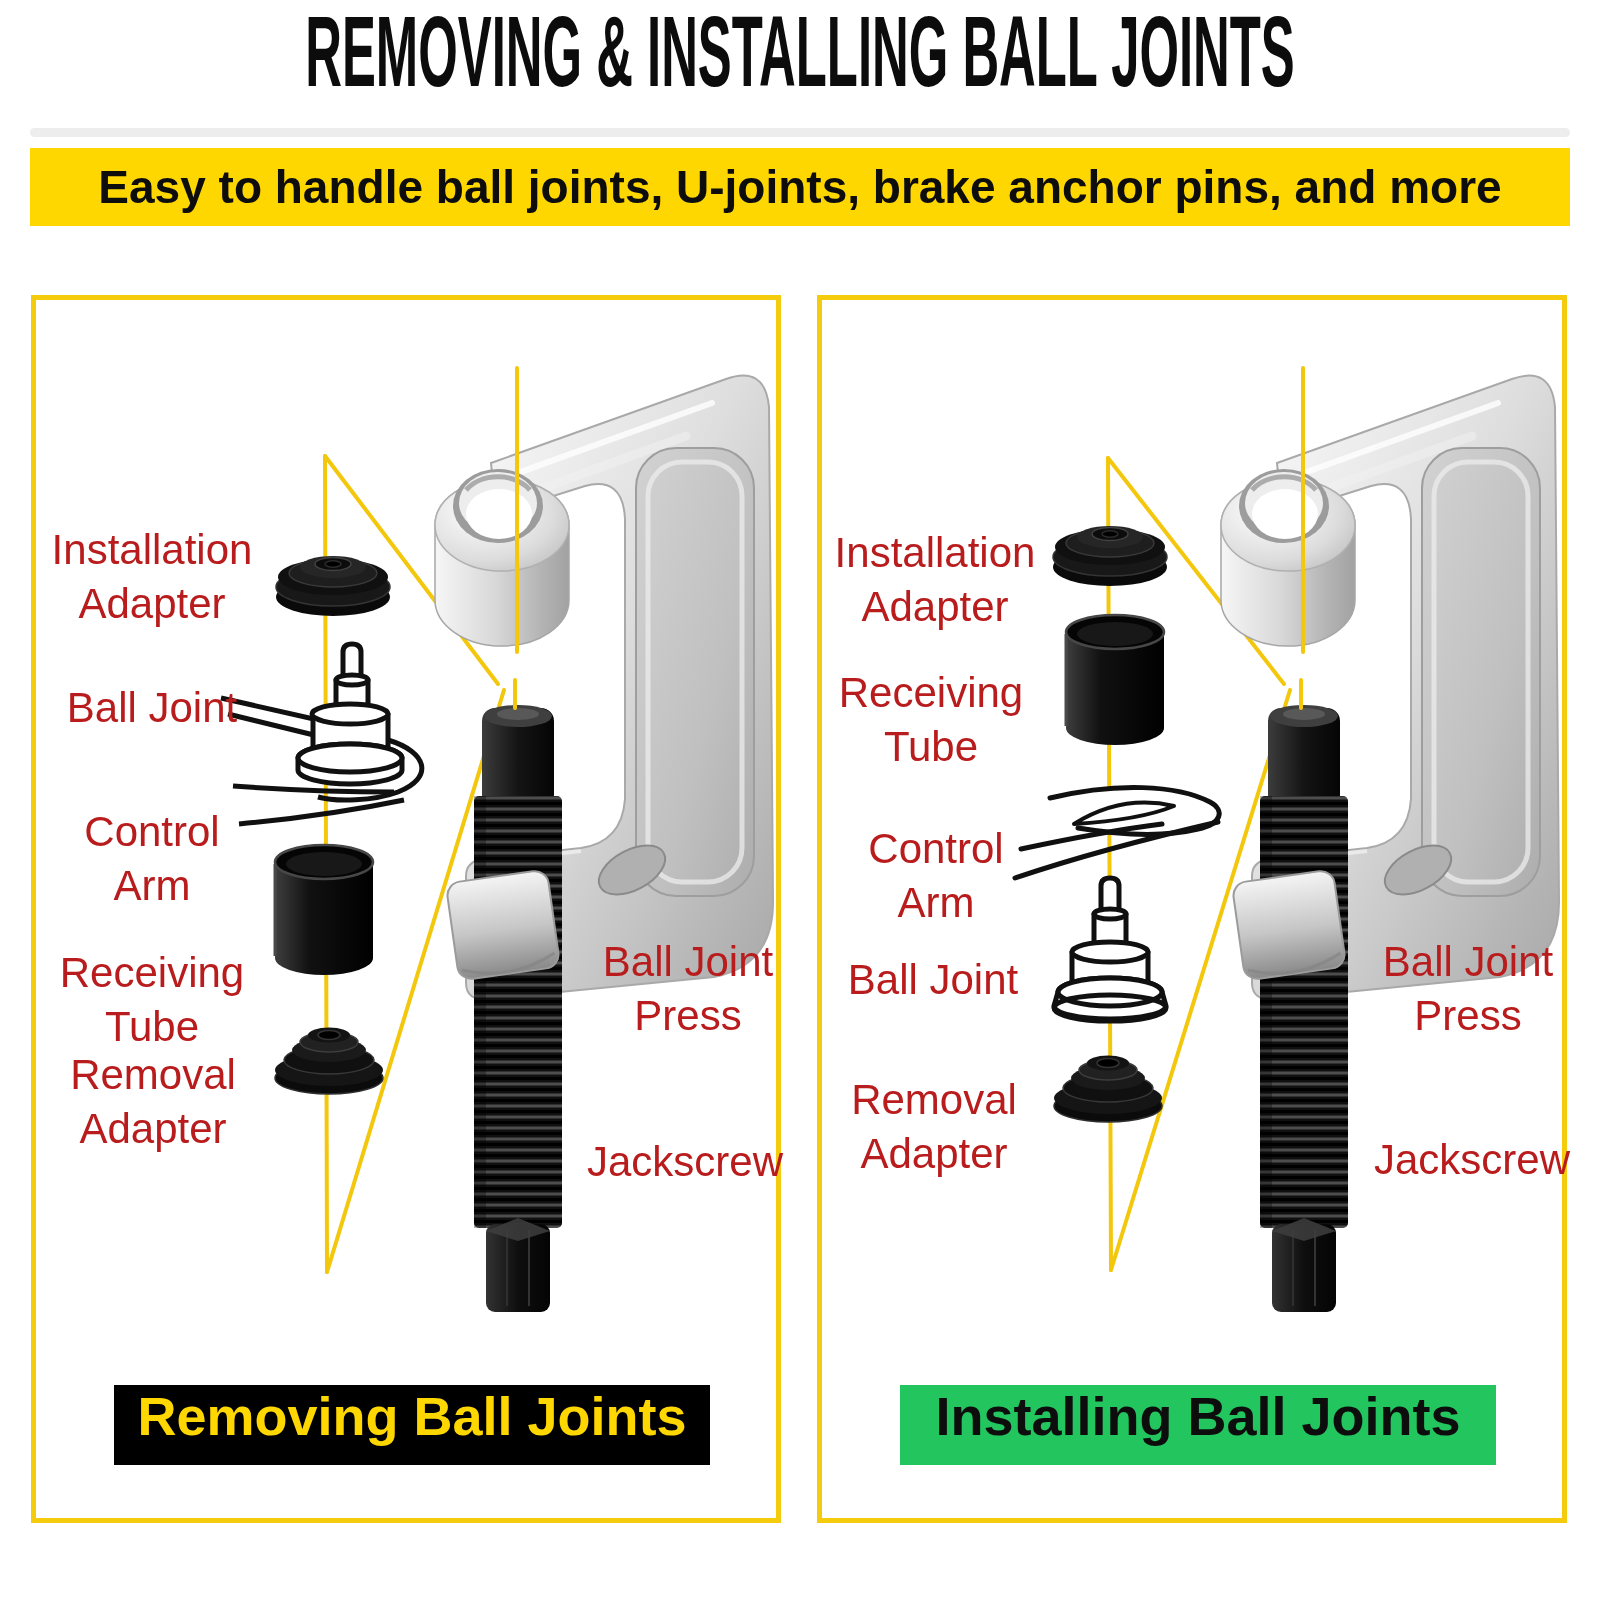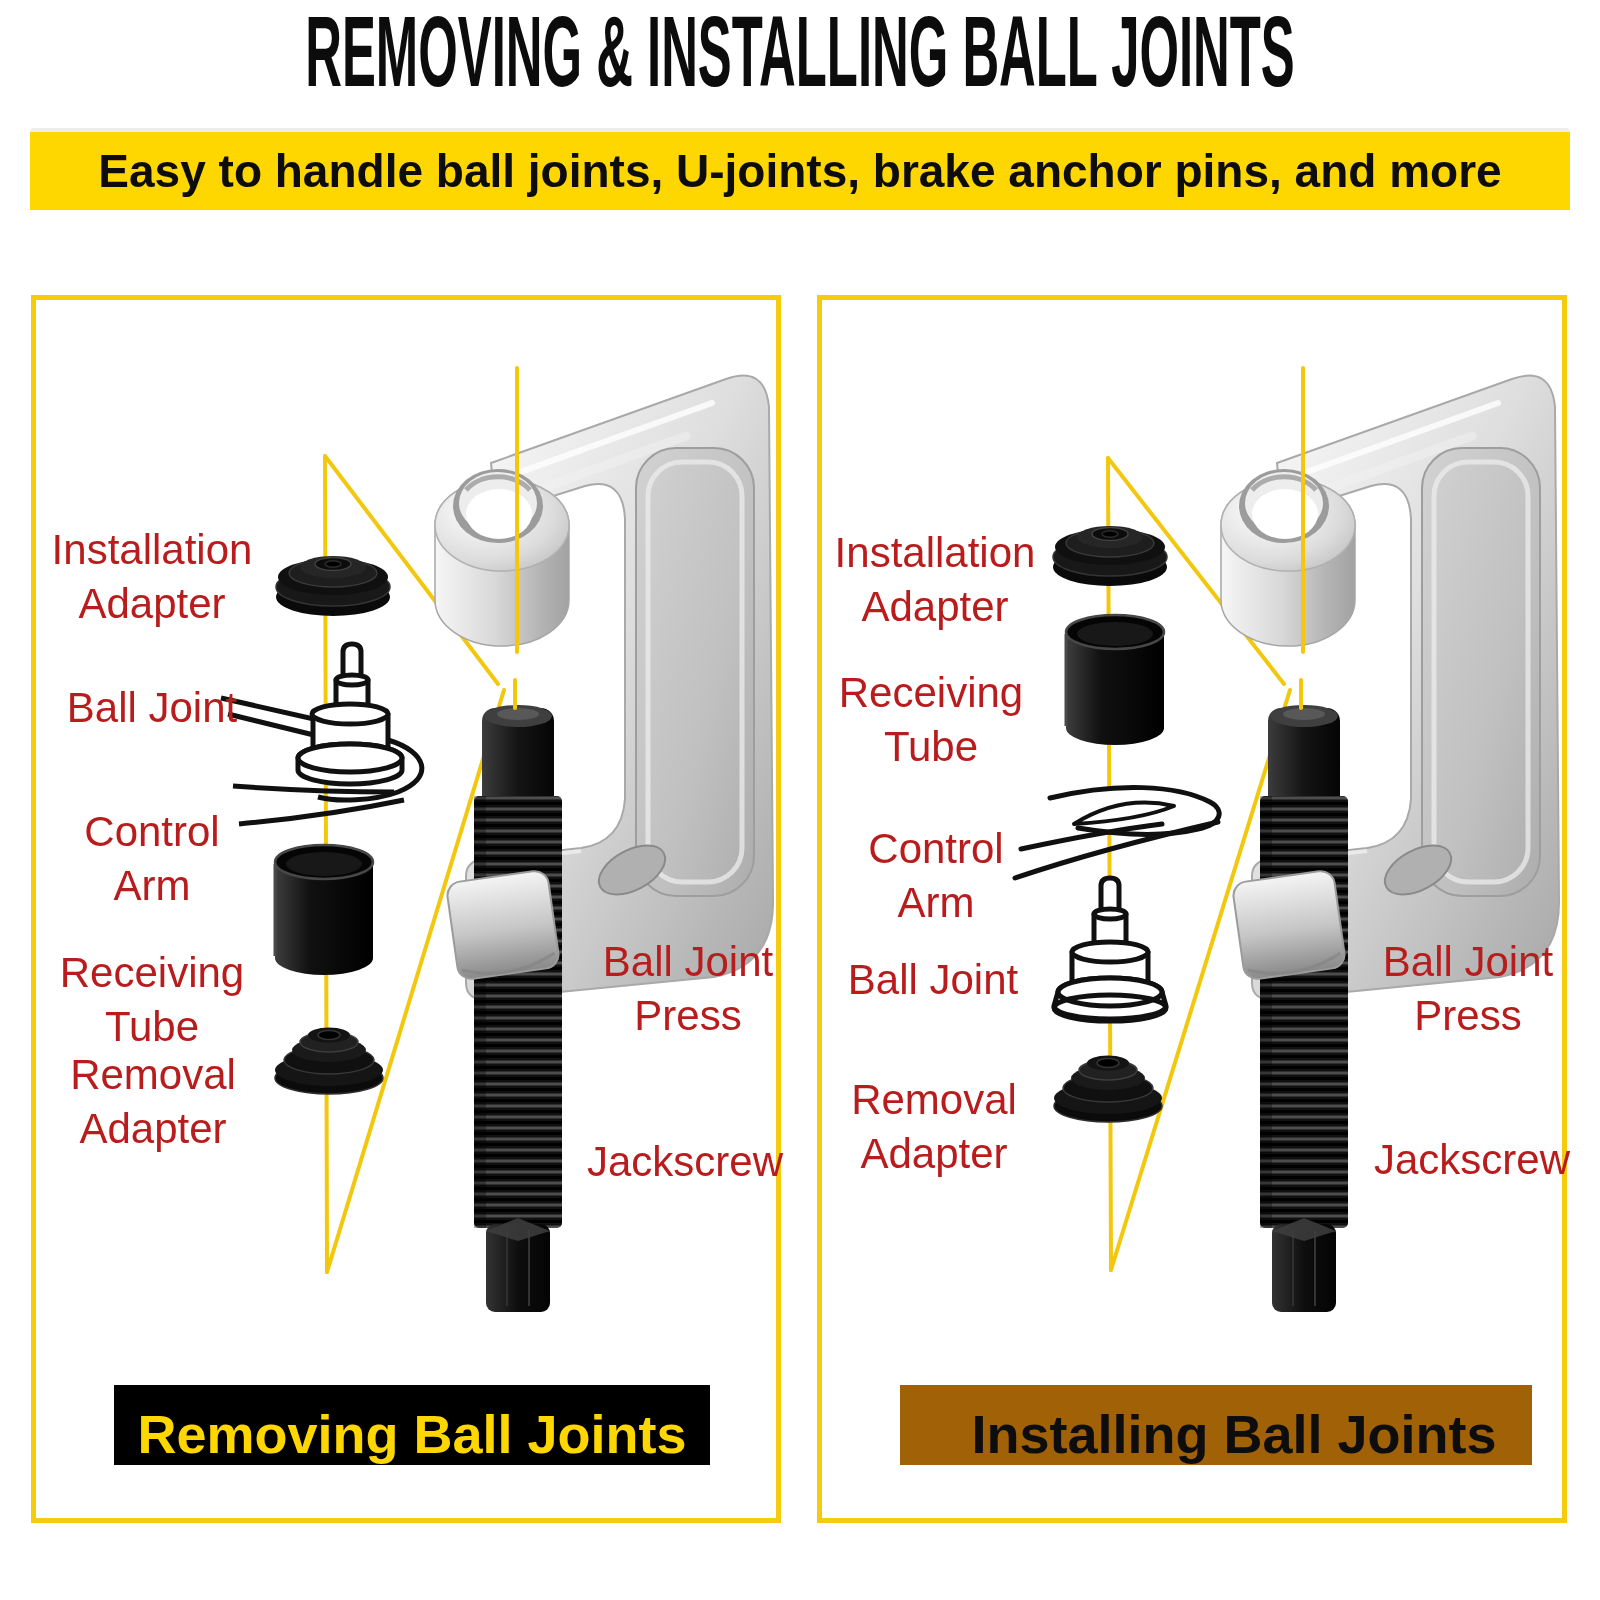--- a/index.html
+++ b/index.html
@@ -10,43 +10,43 @@
   
   .title-wrap { position:absolute; left:0; top:6px; width:1600px; text-align:center; }
   .title-inner {
     display:inline-block; font-size:82px; font-weight:800; color:#0c0c0c;
     letter-spacing:0px; transform:scale(0.62,1.22); transform-origin:50% 55%;
     white-space:nowrap;
   }
   .title-divider { position:absolute; left:30px; top:128px; width:1540px; height:9px;
     background:#ededed; border-radius:5px; }
   .subtitle-bar {
-    position:absolute; left:30px; top:132px; width:1540px; height:78px;
+    position:absolute; left:30px; top:148px; width:1540px; height:78px;
     background:#FFD700; display:flex; align-items:center; justify-content:center;
   }
   .subtitle-bar span { font-size:46px; font-weight:700; color:#0d0d0d; white-space:nowrap; }
   
   .panel {
     position:absolute; top:295px; width:740px; height:1218px;
     border:5px solid #F5CB0D; background:#ffffff;
   }
   .panel-left  { left:31px; }
   .panel-right { left:817px; }
   .panel svg { position:absolute; left:0; top:0; }
   .lbl {
     position:absolute; transform:translateX(-50%); text-align:center;
     font-size:42px; line-height:54px; color:#b91c1c; white-space:nowrap;
   }
   .caption {
     position:absolute; left:78px; top:1085px; width:596px; height:80px;
-    display:flex; align-items:flex-end; justify-content:center;
+    display:flex; align-items:flex-start; justify-content:center;
     font-size:54px; font-weight:700; white-space:nowrap;
   }
   .caption-dark   { background:#000000; color:#FFD700; }
-  .caption-yellow { background:#a16207; color:#0d0d0d;padding-left:36px; }
+  .caption-yellow { background:#22c55e; color:#0d0d0d; }
 </style>
 </head>
 <body>
 
 <div class="stage">
 
   <div class="title-wrap">
     <span class="title-inner">REMOVING &amp; INSTALLING BALL JOINTS</span>
   </div>
   <div class="title-divider"></div>

